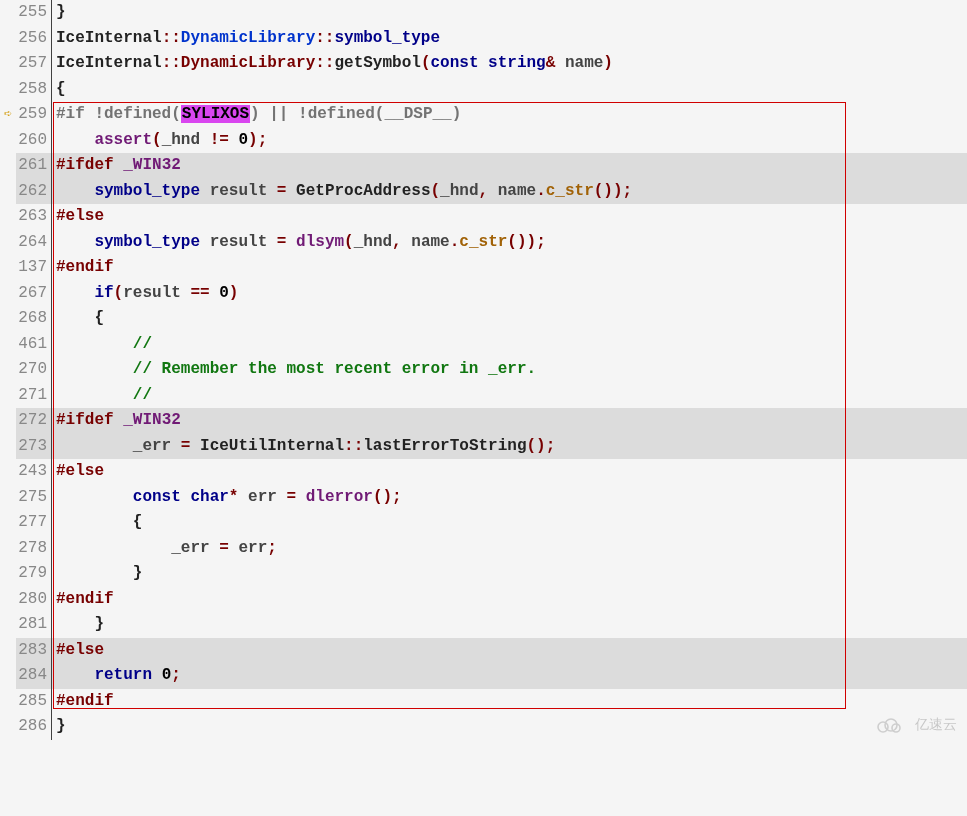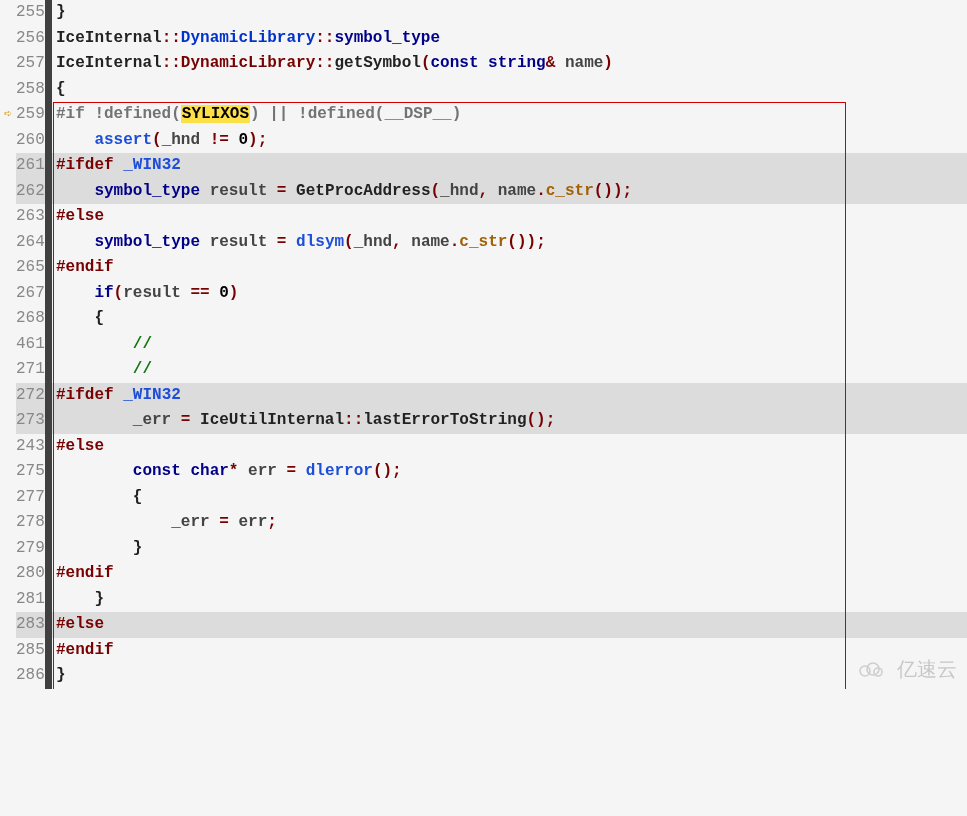--- a/index.html
+++ b/index.html
@@ -28,57 +28,57 @@
       color: #888;
       flex-shrink: 0;
     }
     .lnum {
       width: 36px;
       text-align: right;
       color: #888;
       padding-right: 4px;
       flex-shrink: 0;
       font-weight: normal;
-      border-right: 7px solid #404040;
+      border-right: 1px solid #404040;
     }
     .content {
       padding-left: 4px;
       flex: 1;
     }
     .arrow {
       color: #d4a017;
       font-size: 14px;
     }
     
     .op { color: #770000; } 
     .kw { color: #000088; } 
     .id { color: #444444; text-align: center; } 
     .cls { color: #0033cc; font-weight: bold; } 
     .def { color: #770000; font-weight: bold; } 
     .mag { color: #737373; } 
-    .hl-mag { background: #fde047; padding: 0 1px; }
+    .hl-mag { background: #d946ef; padding: 0 1px; }
     .fun { color: #a16207; } 
     .num { color: #000000; }
     .cmt { color: #117711; }
     .plain { color: #222222; }
-    .darkred { color: #1d4ed8; }
+    .darkred { color: #701a75; }
 
     .red-box {
       position: absolute;
       border: 1px solid #d00000;
       pointer-events: none;
     }
 
     .watermark {
       position: absolute;
       right: 10px;
       bottom: 6px;
       color: #c0c0c0;
       font-family: sans-serif;
-      font-size: 20px;
+      font-size: 14px;
       font-weight: normal;
       display: flex;
       align-items: center;
       gap: 12px;
       opacity: 0.85;
     }
     .watermark-logo {
       display: inline-flex;
     }
   </style>
@@ -90,35 +90,37 @@
 <div class="line"><span class="gutter"></span><span class="lnum">255</span><span class="content"><span class="plain">}</span></span></div>
     <div class="line"><span class="gutter"></span><span class="lnum">256</span><span class="content"><span class="plain">IceInternal</span><span class="op">::</span><span class="cls">DynamicLibrary</span><span class="op">::</span><span class="kw">symbol_type</span></span></div>
     <div class="line"><span class="gutter"></span><span class="lnum">257</span><span class="content"><span class="plain">IceInternal</span><span class="op">::</span><span class="def">DynamicLibrary</span><span class="op">::</span><span class="plain">getSymbol</span><span class="op">(</span><span class="kw">const</span><span class="plain"> </span><span class="kw">string</span><span class="op">&amp; </span><span class="id">name</span><span class="op">)</span></span></div>
     <div class="line"><span class="gutter"></span><span class="lnum">258</span><span class="content"><span class="plain">{</span></span></div>
     <div class="line"><span class="gutter"><span class="arrow">➪</span></span><span class="lnum">259</span><span class="content"><span class="mag">#if !defined(</span><span class="hl-mag">SYLIXOS</span><span class="mag">) || !defined(__DSP__)</span></span></div>
     <div class="line"><span class="gutter"></span><span class="lnum">260</span><span class="content"><span class="plain">    </span><span class="darkred">assert</span><span class="op">(</span><span class="id">_hnd</span><span class="plain"> </span><span class="op">!=</span><span class="plain"> </span><span class="num">0</span><span class="op">);</span></span></div>
     <div class="line hl"><span class="gutter"></span><span class="lnum">261</span><span class="content"><span class="op">#ifdef </span><span class="darkred">_WIN32</span></span></div>
     <div class="line hl"><span class="gutter"></span><span class="lnum">262</span><span class="content"><span class="plain">    </span><span class="kw">symbol_type</span><span class="plain"> </span><span class="id">result</span><span class="plain"> </span><span class="op">=</span><span class="plain"> </span><span class="plain">GetProcAddress</span><span class="op">(</span><span class="id">_hnd</span><span class="op">, </span><span class="id">name</span><span class="op">.</span><span class="fun">c_str</span><span class="op">());</span></span></div>
     <div class="line"><span class="gutter"></span><span class="lnum">263</span><span class="content"><span class="op">#else</span></span></div>
     <div class="line"><span class="gutter"></span><span class="lnum">264</span><span class="content"><span class="plain">    </span><span class="kw">symbol_type</span><span class="plain"> </span><span class="id">result</span><span class="plain"> </span><span class="op">=</span><span class="plain"> </span><span class="darkred">dlsym</span><span class="op">(</span><span class="id">_hnd</span><span class="op">, </span><span class="id">name</span><span class="op">.</span><span class="fun">c_str</span><span class="op">());</span></span></div>
-    <div class="line"><span class="gutter"></span><span class="lnum">265</span><span class="content"><span class="op">#endif</span></span></div>
+    <div class="line"><span class="gutter"></span><span class="lnum">137</span><span class="content"><span class="op">#endif</span></span></div>
     <div class="line"><span class="gutter"></span><span class="lnum">267</span><span class="content"><span class="plain">    </span><span class="kw">if</span><span class="op">(</span><span class="id">result</span><span class="plain"> </span><span class="op">==</span><span class="plain"> </span><span class="num">0</span><span class="op">)</span></span></div>
     <div class="line"><span class="gutter"></span><span class="lnum">268</span><span class="content"><span class="plain">    {</span></span></div>
     <div class="line"><span class="gutter"></span><span class="lnum">461</span><span class="content"><span class="plain">        </span><span class="cmt">//</span></span></div>
+    <div class="line"><span class="gutter"></span><span class="lnum">270</span><span class="content"><span class="plain">        </span><span class="cmt">// Remember the most recent error in _err.</span></span></div>
     <div class="line"><span class="gutter"></span><span class="lnum">271</span><span class="content"><span class="plain">        </span><span class="cmt">//</span></span></div>
     <div class="line hl"><span class="gutter"></span><span class="lnum">272</span><span class="content"><span class="op">#ifdef </span><span class="darkred">_WIN32</span></span></div>
     <div class="line hl"><span class="gutter"></span><span class="lnum">273</span><span class="content"><span class="plain">        </span><span class="id">_err</span><span class="plain"> </span><span class="op">=</span><span class="plain"> IceUtilInternal</span><span class="op">::</span><span class="plain">lastErrorToString</span><span class="op">();</span></span></div>
     <div class="line"><span class="gutter"></span><span class="lnum">243</span><span class="content"><span class="op">#else</span></span></div>
     <div class="line"><span class="gutter"></span><span class="lnum">275</span><span class="content"><span class="plain">        </span><span class="kw">const</span><span class="plain"> </span><span class="kw">char</span><span class="op">* </span><span class="id">err</span><span class="plain"> </span><span class="op">=</span><span class="plain"> </span><span class="darkred">dlerror</span><span class="op">();</span></span></div>
     <div class="line"><span class="gutter"></span><span class="lnum">277</span><span class="content"><span class="plain">        {</span></span></div>
     <div class="line"><span class="gutter"></span><span class="lnum">278</span><span class="content"><span class="plain">            </span><span class="id">_err</span><span class="plain"> </span><span class="op">=</span><span class="plain"> </span><span class="id">err</span><span class="op">;</span></span></div>
     <div class="line"><span class="gutter"></span><span class="lnum">279</span><span class="content"><span class="plain">        }</span></span></div>
     <div class="line"><span class="gutter"></span><span class="lnum">280</span><span class="content"><span class="op">#endif</span></span></div>
     <div class="line"><span class="gutter"></span><span class="lnum">281</span><span class="content"><span class="plain">    }</span></span></div>
     <div class="line hl"><span class="gutter"></span><span class="lnum">283</span><span class="content"><span class="op">#else</span></span></div>
+    <div class="line hl"><span class="gutter"></span><span class="lnum">284</span><span class="content"><span class="plain">    </span><span class="kw">return</span><span class="plain"> </span><span class="num">0</span><span class="op">;</span></span></div>
     <div class="line"><span class="gutter"></span><span class="lnum">285</span><span class="content"><span class="op">#endif</span></span></div>
     <div class="line"><span class="gutter"></span><span class="lnum">286</span><span class="content"><span class="plain">}</span></span></div>
   </div>
 
 <div class="red-box" id="red-box" style="top: 102px; left: 53px; width: 793px; height: 607px;"></div>
 
 <div class="watermark">
   <span class="watermark-logo">
     <svg width="28" height="18" viewBox="0 0 28 18">
       <g fill="none" stroke="#c8c8c8" stroke-width="1.6">

